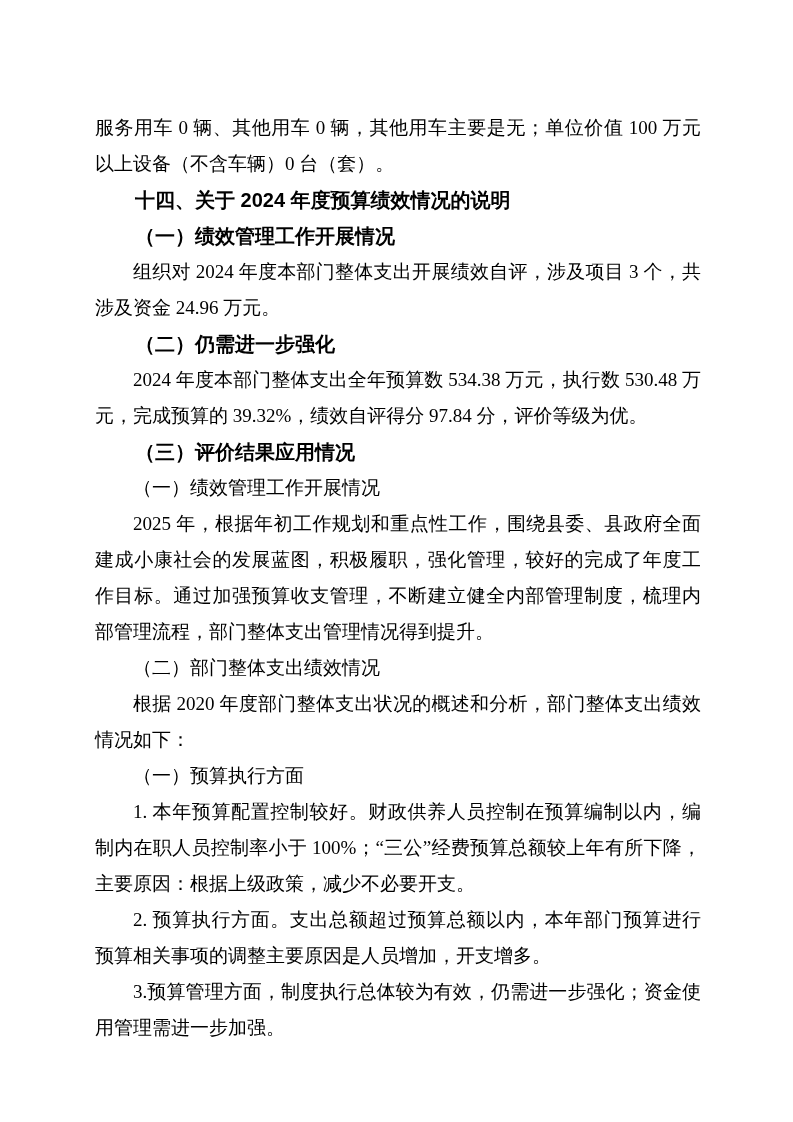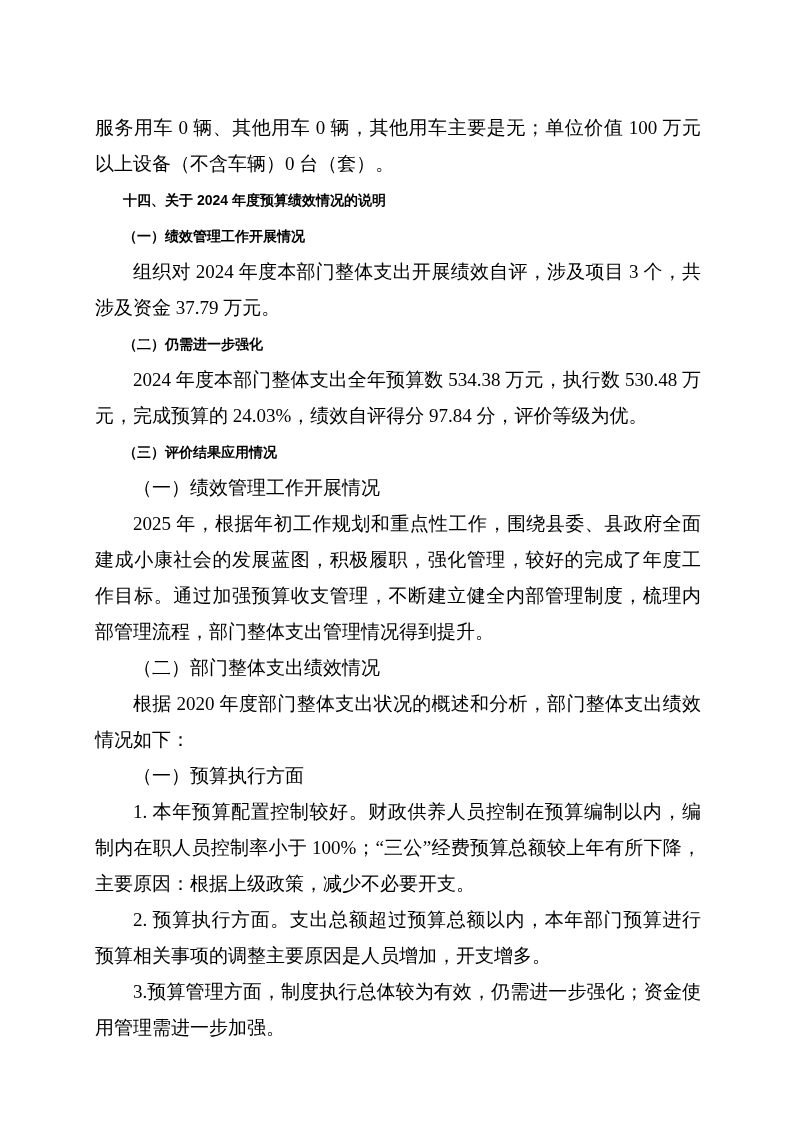--- a/index.html
+++ b/index.html
@@ -26,44 +26,44 @@
       text-align: justify;
       text-indent: 2em;
       word-break: break-all;
     }
     .para.continuation {
       text-indent: 0;
     }
     .para.heading {
       font-weight: bold;
       font-family: "Liberation Sans", "DejaVu Sans", sans-serif;
-      font-size: 14px;
+      font-size: 20px;
       text-align: left;
     }
     .para.subhead-plain {
       font-weight: normal;
       text-align: left;
     }
   </style>
 </head>
 <body>
 
 <div class="page">
 
   <p class="para continuation">服务用车 0 辆、其他用车 0 辆，其他用车主要是无；单位价值 100 万元以上设备（不含车辆）0 台（套）。</p>
 
   <h2 class="para heading">十四、关于 2024 年度预算绩效情况的说明</h2>
 
   <h3 class="para heading">（一）绩效管理工作开展情况</h3>
 
-  <p class="para">组织对 2024 年度本部门整体支出开展绩效自评，涉及项目 3 个，共涉及资金 37.79 万元。</p>
+  <p class="para">组织对 2024 年度本部门整体支出开展绩效自评，涉及项目 3 个，共涉及资金 24.96 万元。</p>
 
   <h3 class="para heading">（二）仍需进一步强化</h3>
 
-  <p class="para">2024 年度本部门整体支出全年预算数 534.38 万元，执行数 530.48 万元，完成预算的 24.03%，绩效自评得分 97.84 分，评价等级为优。</p>
+  <p class="para">2024 年度本部门整体支出全年预算数 534.38 万元，执行数 530.48 万元，完成预算的 39.32%，绩效自评得分 97.84 分，评价等级为优。</p>
 
   <h3 class="para heading">（三）评价结果应用情况</h3>
 
   <p class="para subhead-plain">（一）绩效管理工作开展情况</p>
 
   <p class="para">2025 年，根据年初工作规划和重点性工作，围绕县委、县政府全面建成小康社会的发展蓝图，积极履职，强化管理，较好的完成了年度工作目标。通过加强预算收支管理，不断建立健全内部管理制度，梳理内部管理流程，部门整体支出管理情况得到提升。</p>
 
   <p class="para subhead-plain">（二）部门整体支出绩效情况</p>
 
   <p class="para">根据 2020 年度部门整体支出状况的概述和分析，部门整体支出绩效情况如下：</p>

